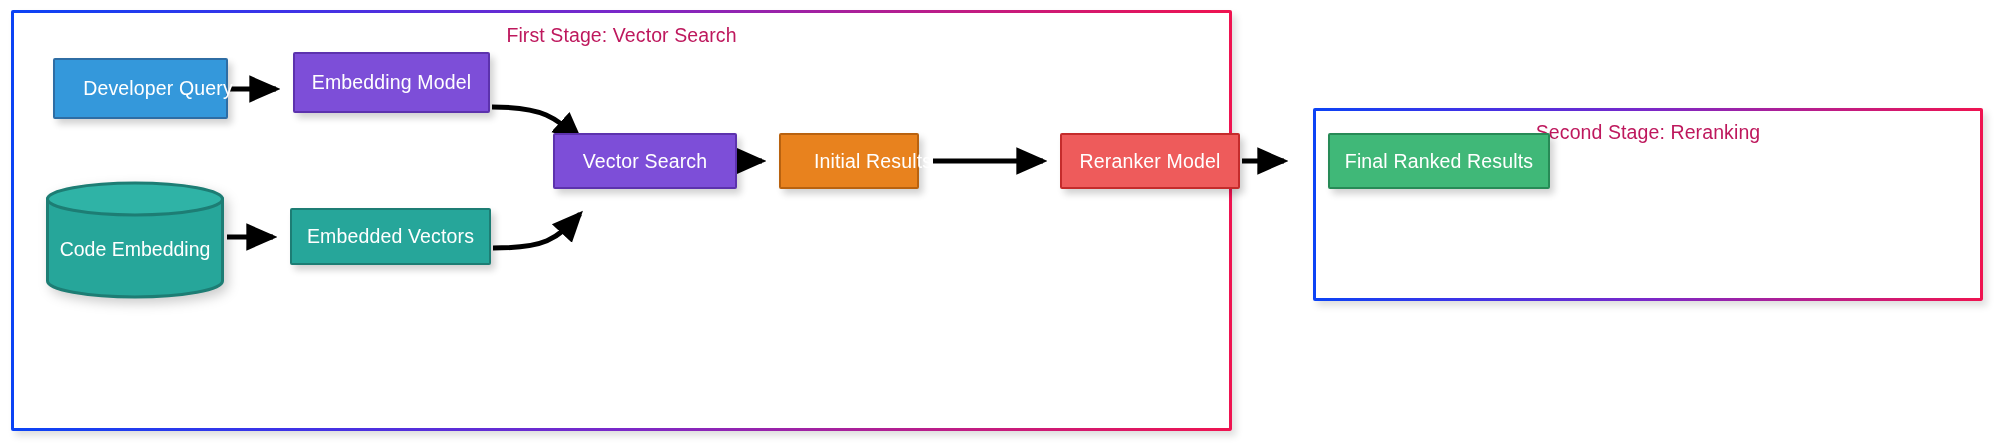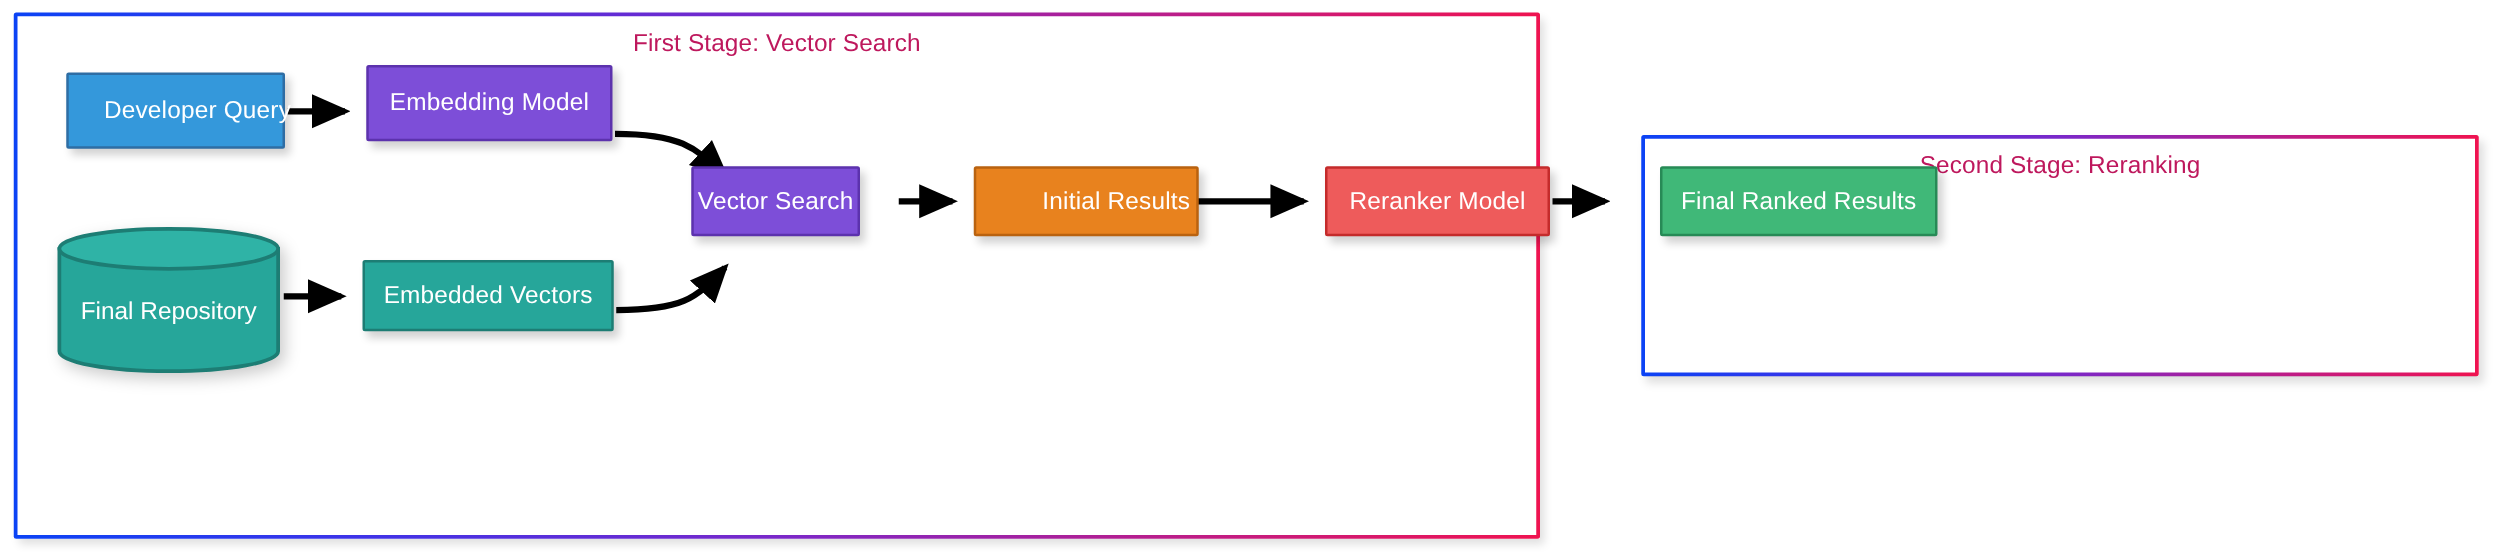--- a/index.html
+++ b/index.html
@@ -32,22 +32,22 @@
   .n-blue  {background:#3498db;border-color:#2e6da4;padding-left:35px;}
   .n-purple{background:#7d4ed8;border-color:#5c32ad;}
   .n-teal  {background:#26a69a;border-color:#1d7d74;}
   .n-orange{background:#e8821e;border-color:#b9620f;}
   .n-red   {background:#ee5b5b;border-color:#c42b2b;}
   .n-green {background:#40b878;border-color:#278a56;margin-left:28px;}
 
   #n-query   {left:53px; top:58px; width:175px;height:61px;}
   #n-embmodel{left:293px;top:52px; width:197px;height:61px;}
   #n-embvec  {left:290px;top:208px;width:201px;height:57px;}
-  #n-vsearch {left:553px;top:133px;width:135px;height:56px;}
-  #n-initial {left:779px;top:133px;width:180px;height:56px;padding-left:48px;}
+  #n-vsearch {left:553px;top:133px;width:184px;height:56px;}
+  #n-initial {left:779px;top:133px;width:140px;height:56px;padding-left:48px;}
   #n-reranker{left:1060px;top:133px;width:180px;height:56px;}
   #n-final   {left:1300px;top:133px;width:222px;height:56px;}
 
   
   #n-repo{position:absolute;left:45px;top:181px;width:180px;height:118px;
           filter:drop-shadow(4px 5px 6px rgba(0,0,0,.2));}
   #n-repo .cyl-label{position:absolute;left:0;top:0;width:100%;height:100%;
           display:flex;align-items:center;justify-content:center;
           color:#ffffff;font-size:19.5px;white-space:nowrap;padding-top:18px;
           box-sizing:border-box;}
@@ -102,21 +102,21 @@
 
   <div class="node n-purple" id="n-embmodel">
     <span>Embedding Model</span>
   </div>
 
   <div id="n-repo">
     <svg width="180" height="118" viewBox="0 0 180 118" xmlns="http://www.w3.org/2000/svg">
       <path d="M 2.5 18 L 2.5 100 A 87.5 16 0 0 0 177.5 100 L 177.5 18 Z" fill="#26a69a" stroke="#1d7d74" stroke-width="3"></path>
       <ellipse cx="90" cy="18" rx="87.5" ry="16" fill="#2fb3a6" stroke="#1d7d74" stroke-width="3"></ellipse>
     </svg>
-    <div class="cyl-label">Final Repository</div>
+    <div class="cyl-label">Code Embedding</div>
   </div>
 
   <div class="node n-teal" id="n-embvec">
     <span>Embedded Vectors</span>
   </div>
 
   <div class="node n-purple" id="n-vsearch">
     <span>Vector Search</span>
   </div>
 

